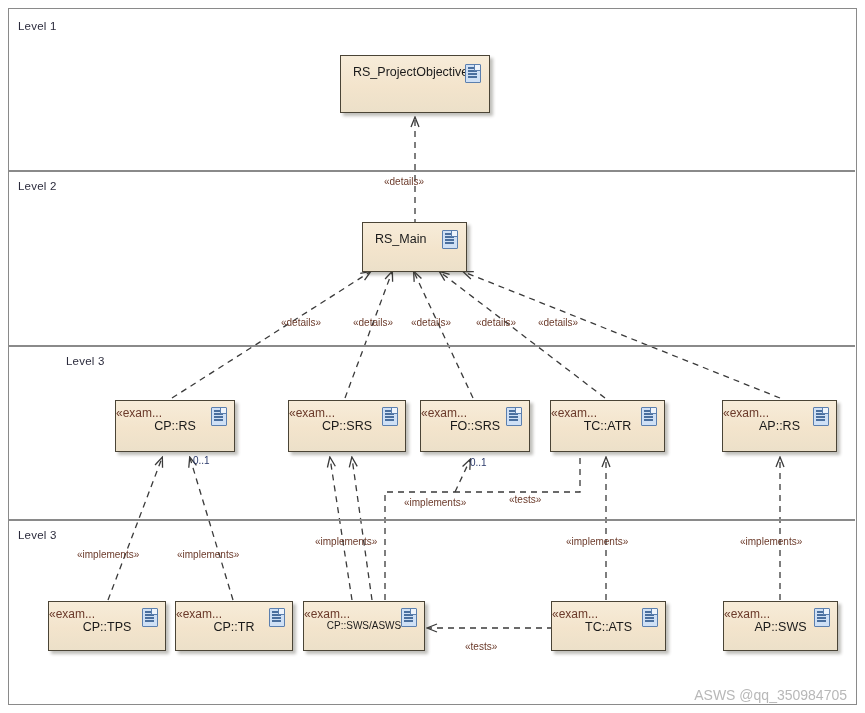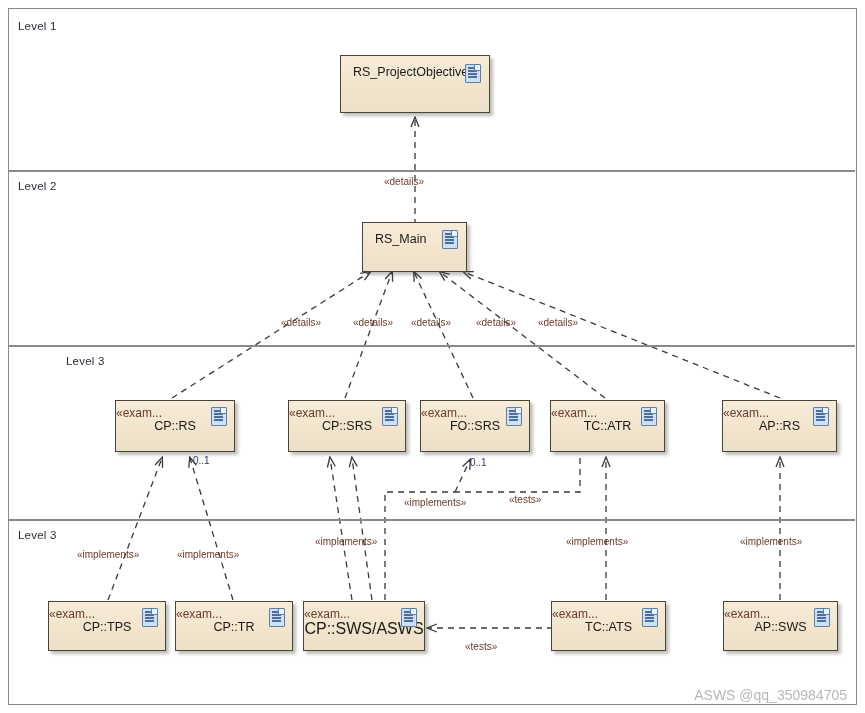--- a/index.html
+++ b/index.html
@@ -269,21 +269,21 @@
     <div class="node-inner">
       <div class="node-stereo">«exam...</div>
       <div class="node-title">CP::TR</div>
       <div class="doc-icon" style="right:7px; top:6px;"></div>
     </div>
   </div>
 
   <div class="node" style="left:303px; top:601px; width:122px; height:50px;">
     <div class="node-inner">
       <div class="node-stereo">«exam...</div>
-      <div class="node-title" style="font-size:16px;">CP::SWS/ASWS</div>
+      <div class="node-title" style="font-size:10px;">CP::SWS/ASWS</div>
       <div class="doc-icon" style="right:7px; top:6px;"></div>
     </div>
   </div>
 
   <div class="node" style="left:551px; top:601px; width:115px; height:50px;">
     <div class="node-inner">
       <div class="node-stereo">«exam...</div>
       <div class="node-title">TC::ATS</div>
       <div class="doc-icon" style="right:7px; top:6px;"></div>
     </div>

